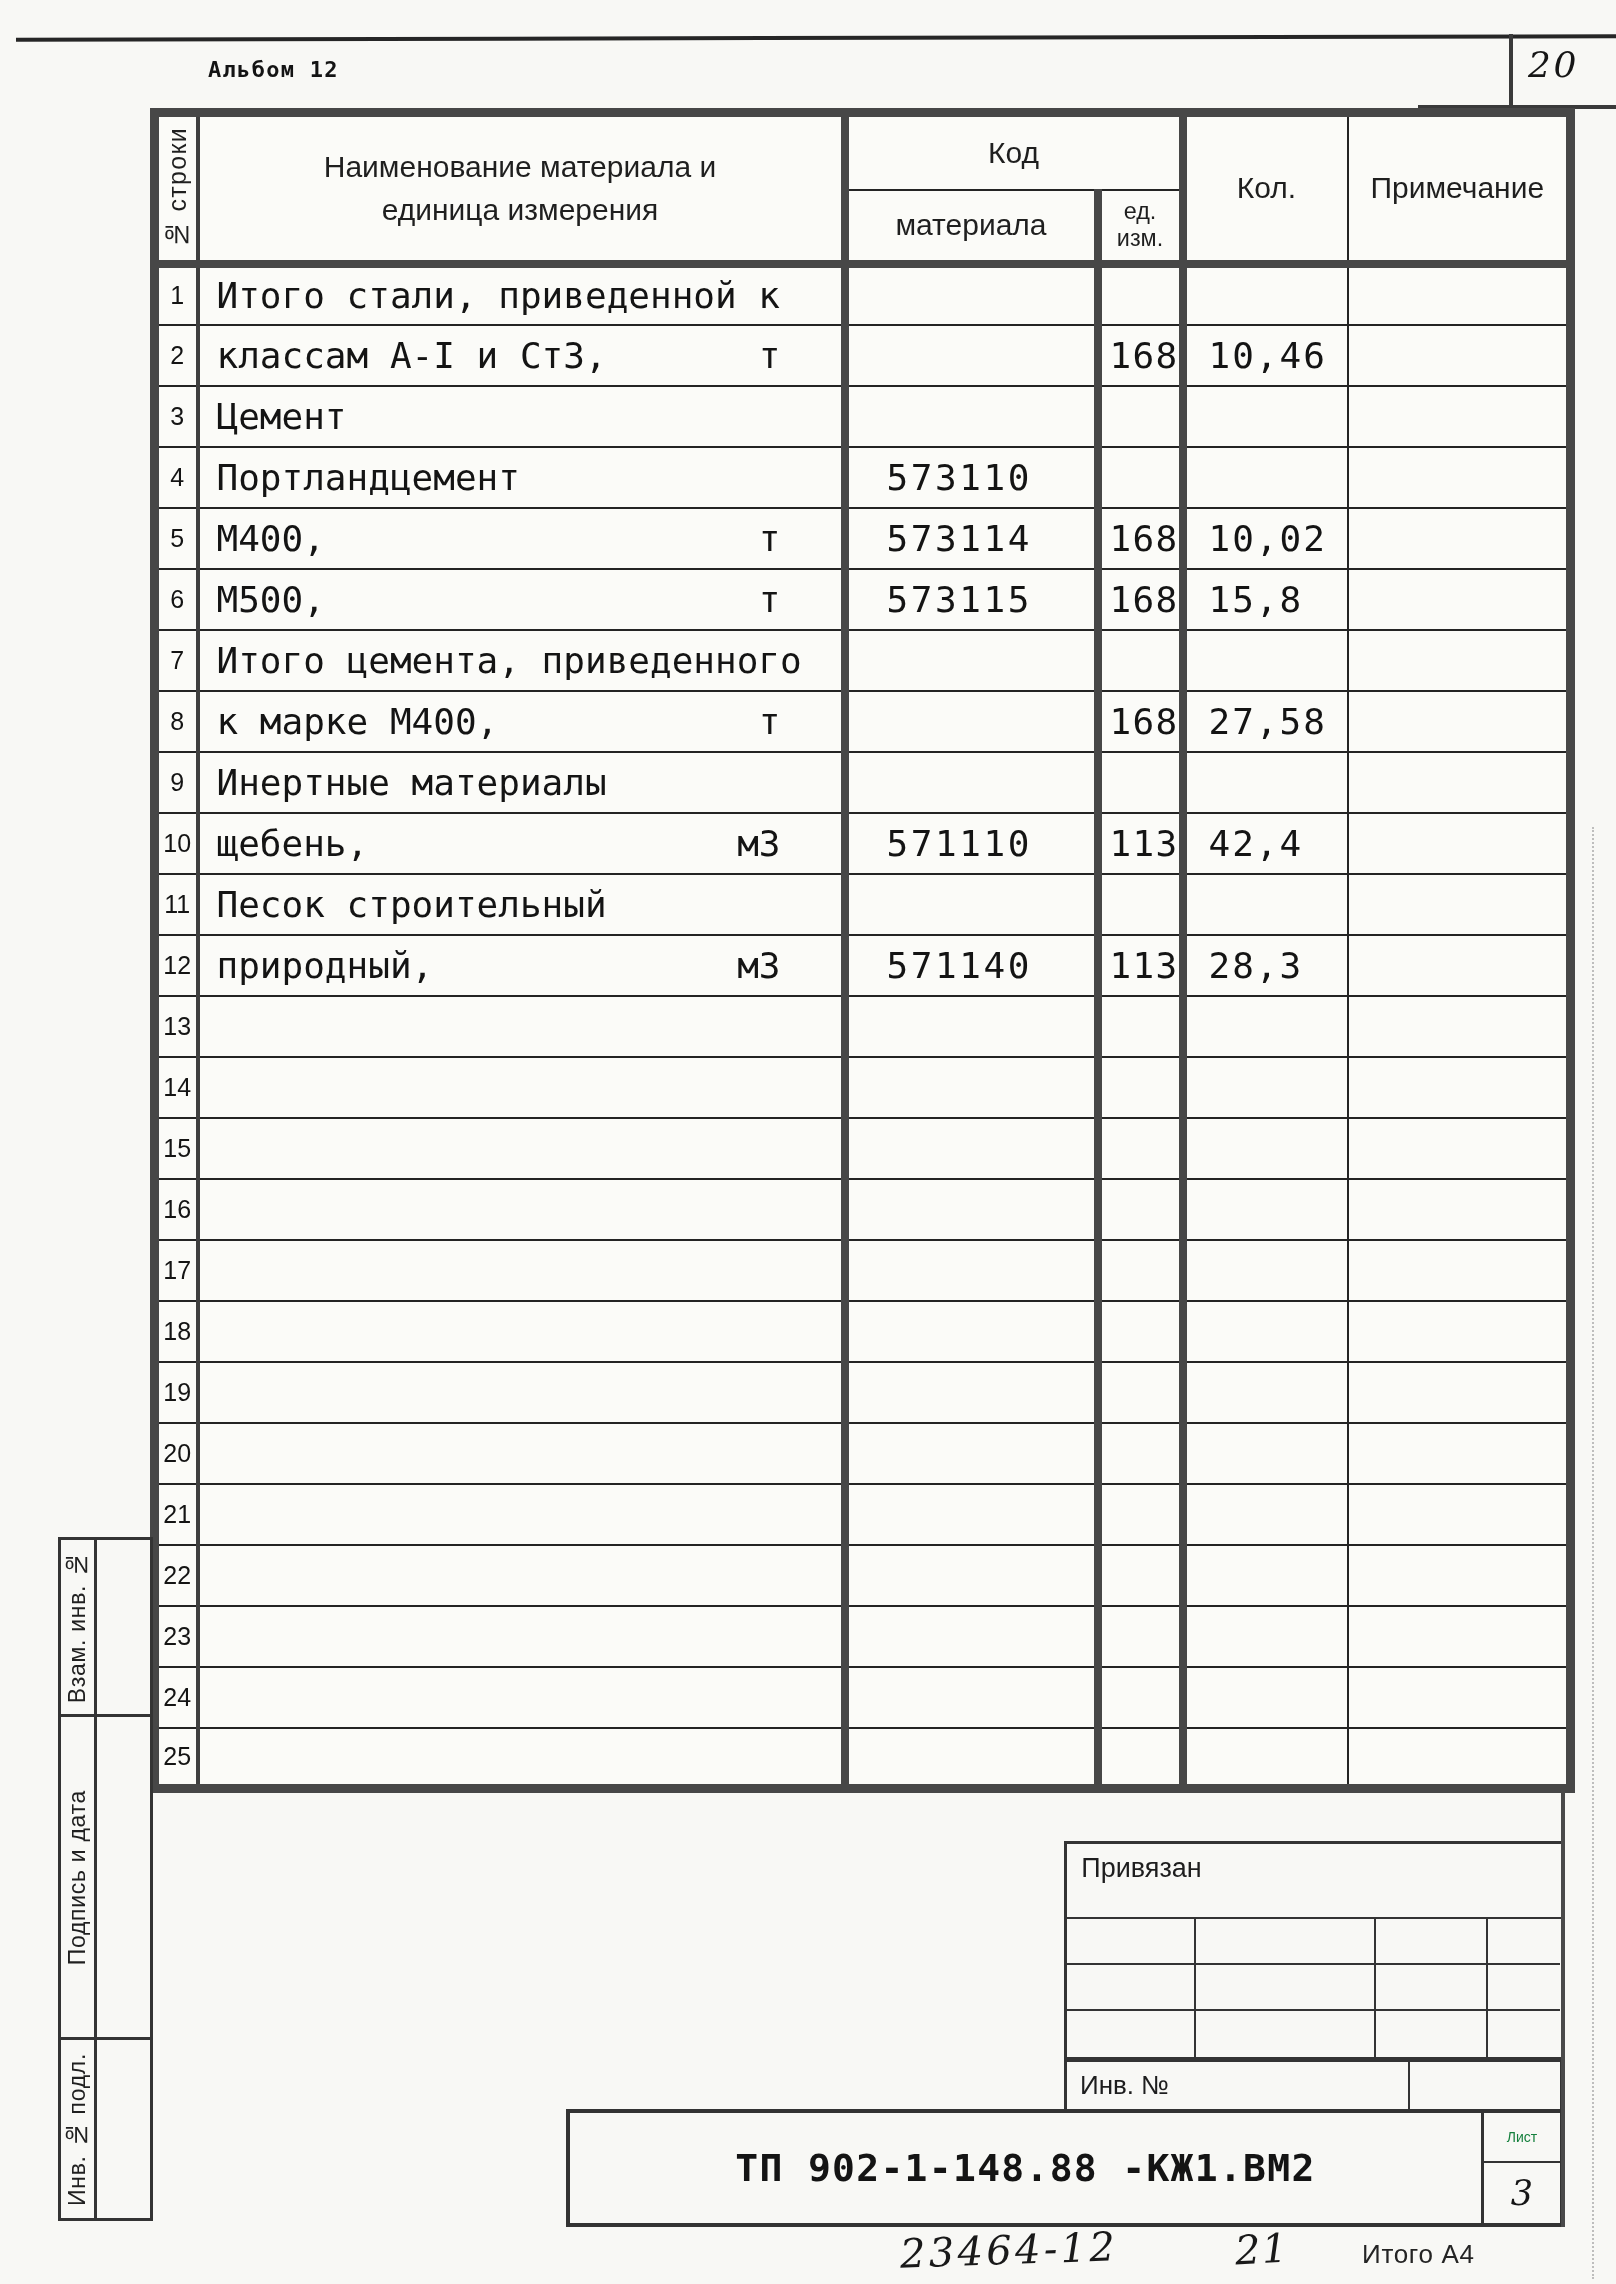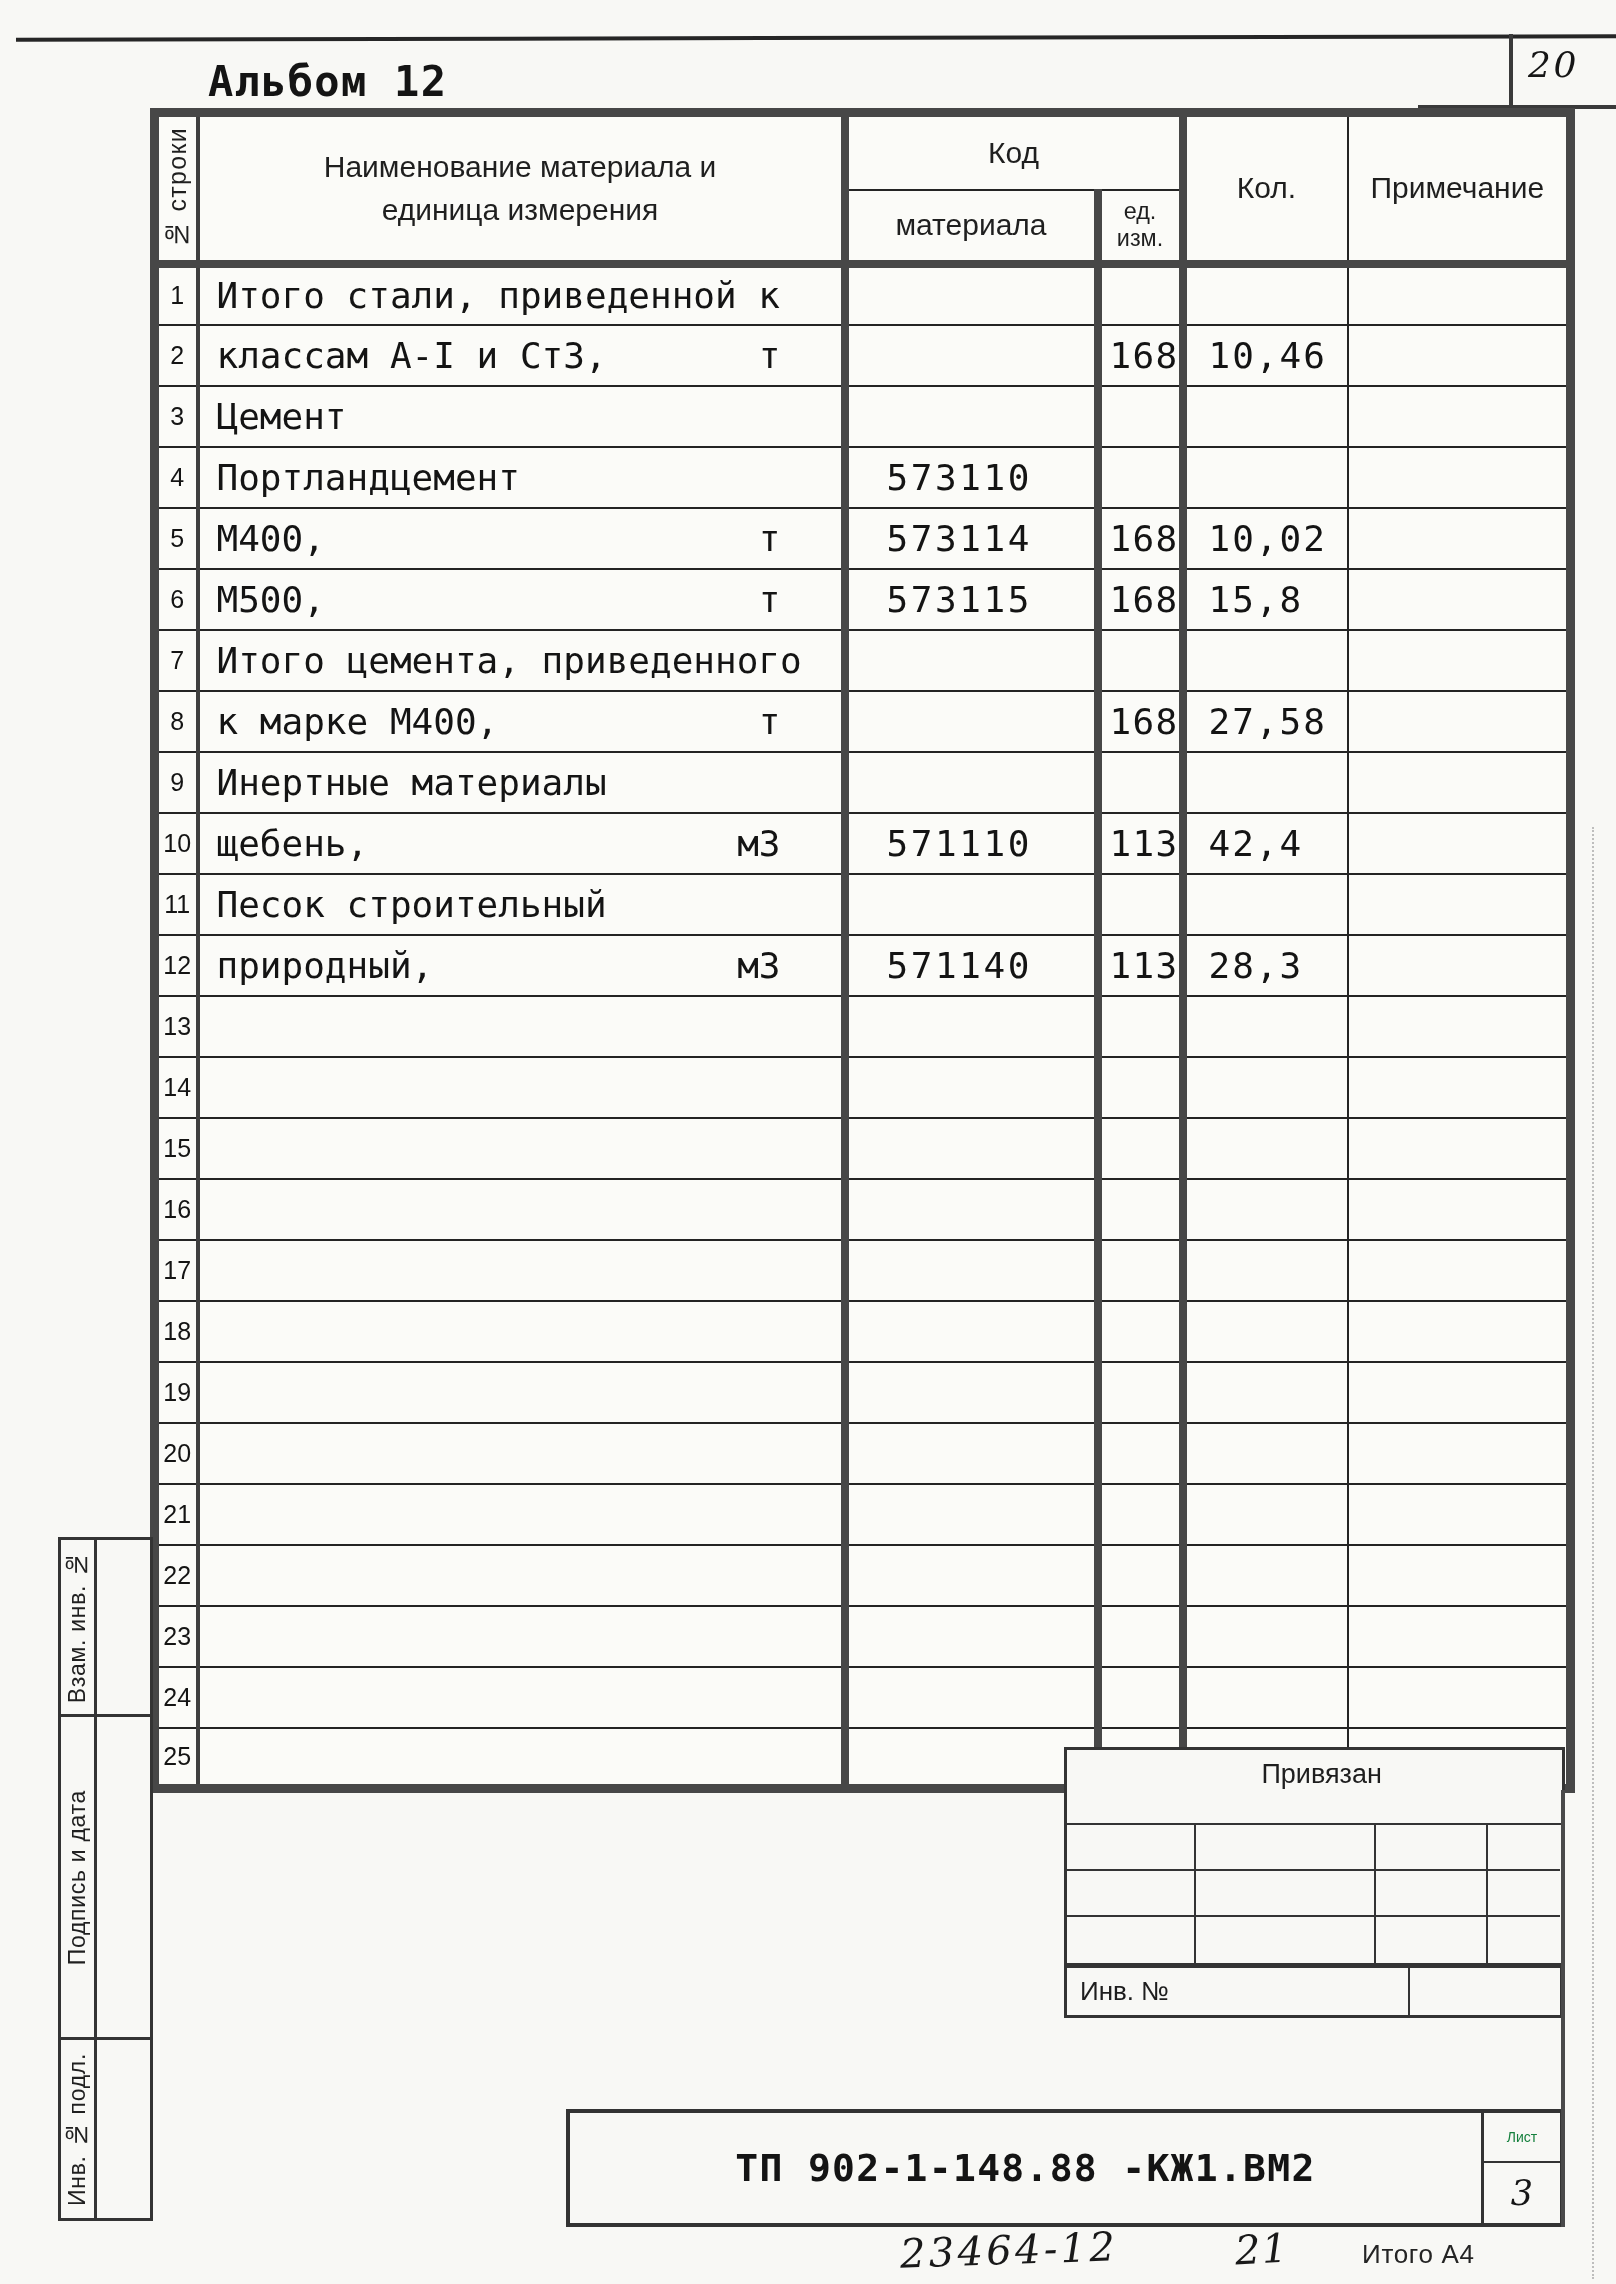--- a/index.html
+++ b/index.html
@@ -19,21 +19,21 @@
   .top-rule{position:absolute;left:16.3px;top:36px;width:1601px;height:3.9px;background:#262626;transform:rotate(-0.12deg);}
   .pn-vline{position:absolute;left:1509px;top:34px;width:3.9px;height:74px;background:#3a3a3a;}
   .pn-hline{position:absolute;left:1418px;top:105px;width:199px;height:3.9px;background:#3a3a3a;}
   .page-number{
     position:absolute;left:1528px;top:44px;width:85px;
     font-family:"DejaVu Serif", serif;font-style:italic;font-size:36px;
     letter-spacing:2.6px;color:#161616;
   }
   .album-title{
     position:absolute;left:208px;top:57px;
-    font-size:42px;letter-spacing:1.3px;color:#141414;font-weight:bold;
+    font-size:22px;letter-spacing:1.3px;color:#141414;font-weight:bold;
   }
   
   table.mt{
     position:absolute;left:150px;top:108px;
     width:1415px;height:1681px;
     border-collapse:collapse;table-layout:fixed;
     background:#fbfbf8;
     border:9px solid #474747;
   }
   .mt th,.mt td{border:2.6px solid #242424;padding:0;overflow:hidden;}
@@ -72,21 +72,21 @@
   
   .sidebar{position:absolute;left:58px;top:1537px;width:95px;}
   .sb-sec{display:flex;margin-top:-3.3px;}
   .sb-sec:first-child{margin-top:0;}
   .sb-label,.sb-cell{box-sizing:border-box;border:3.3px solid #343434;background:#f8f8f5;}
   .sb-label{width:39px;display:flex;align-items:center;justify-content:center;}
   .sb-cell{width:59px;margin-left:-3.3px;}
   .sb-label .vert{font-family:"Liberation Sans", sans-serif;font-size:23px;letter-spacing:0.7px;color:#202020;}
   .sb1{height:180px;}.sb2{height:327px;}.sb3{height:184px;}
   
-  .tblock{position:absolute;left:1064px;top:1747px;width:501px;font-family:"Liberation Sans", sans-serif;text-align:center;}
+  .tblock{position:absolute;left:1064px;top:1841px;width:501px;font-family:"Liberation Sans", sans-serif;}
   .tb-title{
     box-sizing:border-box;height:79px;border:3.9px solid #343434;
     font-size:27px;color:#1e1e1e;padding:9px 0 0 14.3px;background:#f8f8f5;
   }
   .tb-grid{
     box-sizing:border-box;display:grid;
     grid-template-columns:129px 180px 112px 72px;
     grid-auto-rows:46px;
     border:3.9px solid #343434;border-top:none;margin-top:-0.7px;background:#f8f8f5;
   }

